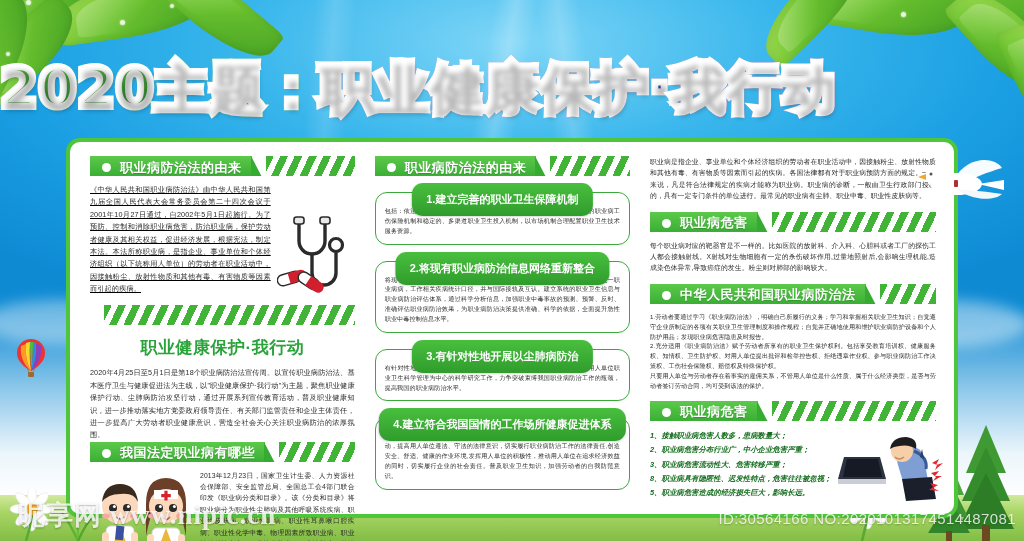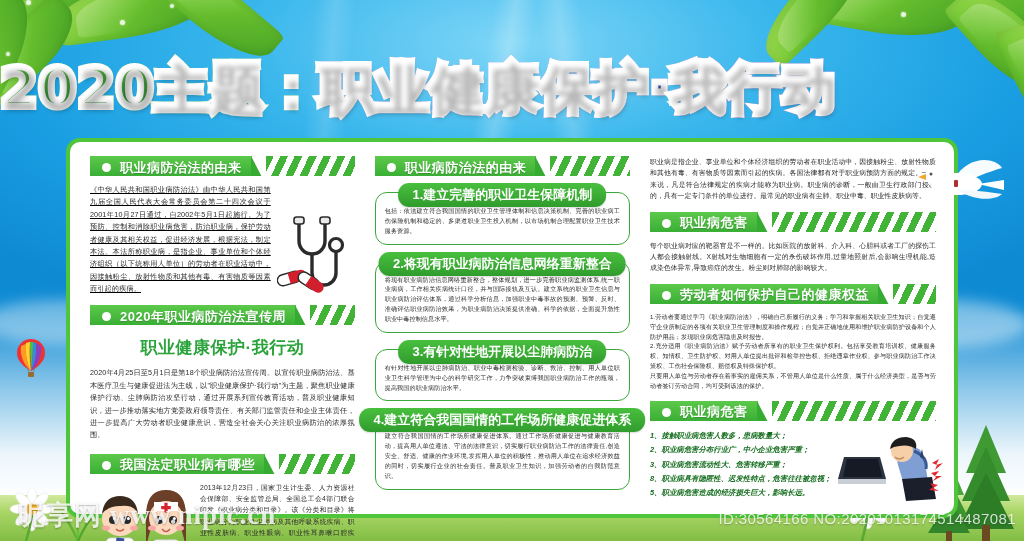--- a/index.html
+++ b/index.html
@@ -168,22 +168,22 @@
     border: 1.4px solid #3aa83a;
     border-radius: 12px;
     margin-top: 16px;
     padding: 13px 9px 8px 9px;
   }
   .card:first-of-type { margin-top: 6px; }
   .card .pill {
     position: absolute;
     top: -10px; left: 50%; transform: translateX(-50%);
     background: linear-gradient(180deg,#49bf3e 0%, #2f9c2c 100%);
-    color: #fff; font-weight: bold; font-size: 13px;
-    padding: 3px 14px; border-radius: 11px;
+    color: #fff; font-weight: bold; font-size: 11px;
+    padding: 9px 14px; border-radius: 11px;
     white-space: nowrap;
     box-shadow: 0 1px 2px rgba(0,0,0,.15);
   }
 
   
   .list { font-size: 7.4px; line-height: 1.95; color: #156d1e; font-weight: bold; }
   .list div { white-space: nowrap; }
   .c3-last { display: flex; gap: 4px; align-items: flex-end; font-style: italic; }
   .art-backpain { width: 112px; height: 66px; flex: 0 0 auto; position: relative; }
 
@@ -353,31 +353,27 @@
           <path d="M35 44 L35 62 A12 12 0 0 0 59 62 L59 40" stroke="#2b2b2b" stroke-width="3.4" fill="none"></path>
           <circle cx="59" cy="34" r="6.5" fill="none" stroke="#2b2b2b" stroke-width="3.2"></circle>
           <rect x="0" y="62" width="24" height="11" rx="5.5" fill="#ffffff" stroke="#2b2b2b" stroke-width="1.4" transform="rotate(-16 12 67)"></rect>
           <path d="M12 62 L24 62 A5.5 5.5 0 0 1 24 73 L12 73 Z" fill="#d11f2e" transform="rotate(-16 12 67)"></path>
           <rect x="20" y="64" width="23" height="11" rx="5.5" fill="#ffffff" stroke="#2b2b2b" stroke-width="1.4" transform="rotate(34 31 70)"></rect>
           <path d="M31 64 L43 64 A5.5 5.5 0 0 1 43 75 L31 75 Z" fill="#d11f2e" transform="rotate(34 31 70)"></path>
         </svg>
       </div>
 
       <div class="sec-head" style="margin-top:10px;">
-        <div class="bar">
-          <span class="dot"></span>
-          <span class="label">2020年职业病防治法宣传周</span>
-        </div>
         <div class="stripes"></div>
       </div>
 
       <div class="slogan">职业健康保护·我行动</div>
       <p class="para">2020年4月25日至5月1日是第18个职业病防治法宣传周。以宣传职业病防治法、基本医疗卫生与健康促进法为主线，以"职业健康保护·我行动"为主题，聚焦职业健康保护行动、尘肺病防治攻坚行动，通过开展系列宣传教育活动，普及职业健康知识，进一步推动落实地方党委政府领导责任、有关部门监管责任和企业主体责任，进一步提高广大劳动者职业健康意识，营造全社会关心关注职业病防治的浓厚氛围。</p>
 
-      <div class="sec-head" style="margin-top:12px;">
+      <div class="sec-head" style="">
         <div class="bar">
           <span class="dot"></span>
           <span class="label">我国法定职业病有哪些</span>
         </div>
         <div class="stripes"></div>
       </div>
 
       <div class="c1-kids">
         <svg class="art-kids" viewBox="0 0 104 112">
 
@@ -456,21 +452,21 @@
           <span class="dot"></span>
           <span class="label">职业病危害</span>
         </div>
         <div class="stripes"></div>
       </div>
       <p class="para sm">每个职业病对应的靶器官是不一样的。比如医院的放射科、介入科、心胆科或者工厂的探伤工人都会接触射线。X射线对生物细胞有一定的杀伤破坏作用,过量地照射后,会影响生理机能,造成染色体异常,导致癌症的发生。粉尘则对肺部的影响较大。</p>
 
       <div class="sec-head" style="margin-top:10px;">
         <div class="bar">
           <span class="dot"></span>
-          <span class="label">劳动者如何保护自己的健康权益</span>
+          <span class="label">中华人民共和国职业病防治法</span>
         </div>
         <div class="stripes"></div>
       </div>
       <p class="para tiny" style="white-space:pre-line;">1.劳动者要通过学习《职业病防治法》，明确自己所履行的义务；学习和掌握相关职业卫生知识；自觉遵守企业所制定的各项有关职业卫生管理制度和操作规程；自觉并正确地使用和维护职业病防护设备和个人防护用品；发现职业病危害隐患及时报告。
 2.充分适用《职业病防治法》赋予劳动者所享有的职业卫生保护权利。包括享受教育培训权、健康服务权、知情权、卫生防护权、对用人单位提出批评和检举控告权、拒绝违章作业权、参与职业病防治工作决策权、工伤社会保险权、赔偿权及特殊保护权。
 只要用人单位与劳动者存在着事实的雇佣关系，不管用人单位是什么性质、属于什么经济类型，是否与劳动者签订劳动合同，均可受到该法的保护。</p>
 
       <div class="sec-head" style="margin-top:10px;">
         <div class="bar">
           <span class="dot"></span>

